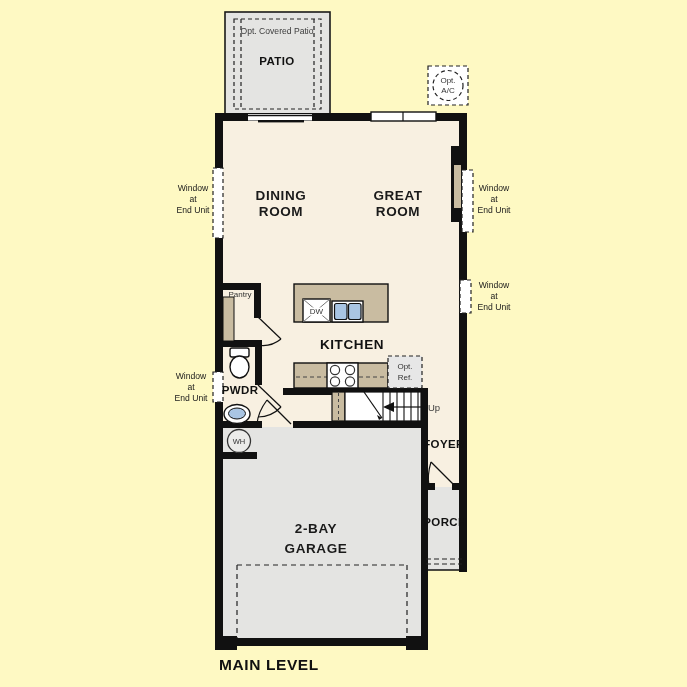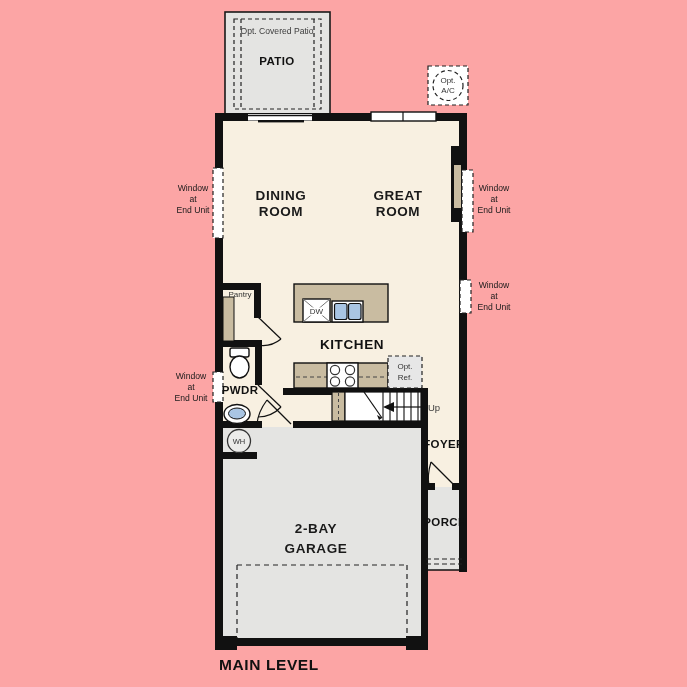--- a/index.html
+++ b/index.html
@@ -1,16 +1,16 @@
 <!DOCTYPE html>
 <html><head>
 <meta charset="utf-8">
 <style>
   html,body{margin:0;padding:0;background:#ffffff;}
-  .stage{position:relative;width:687px;height:687px;background:#fca5a5;overflow:hidden;
+  .stage{position:relative;width:687px;height:687px;background:#fef9c3;overflow:hidden;
          font-family:"Liberation Sans", sans-serif;}
   svg{display:block;}
   text{font-family:"Liberation Sans", sans-serif;fill:#1a1a1a;}
   .room{font-size:13.5px;font-weight:bold;letter-spacing:.6px;fill:#111;}
   .room-sm{font-size:11.5px;font-weight:bold;letter-spacing:.4px;fill:#111;}
   .note{font-size:8.6px;fill:#3c3c3c;}
   .tiny{font-size:8px;fill:#333;}
   .title{font-size:15.5px;font-weight:bold;letter-spacing:.6px;fill:#111;}
   .halo{paint-order:stroke;stroke:#fff;stroke-width:3px;}
   .wall{fill:#111;}

